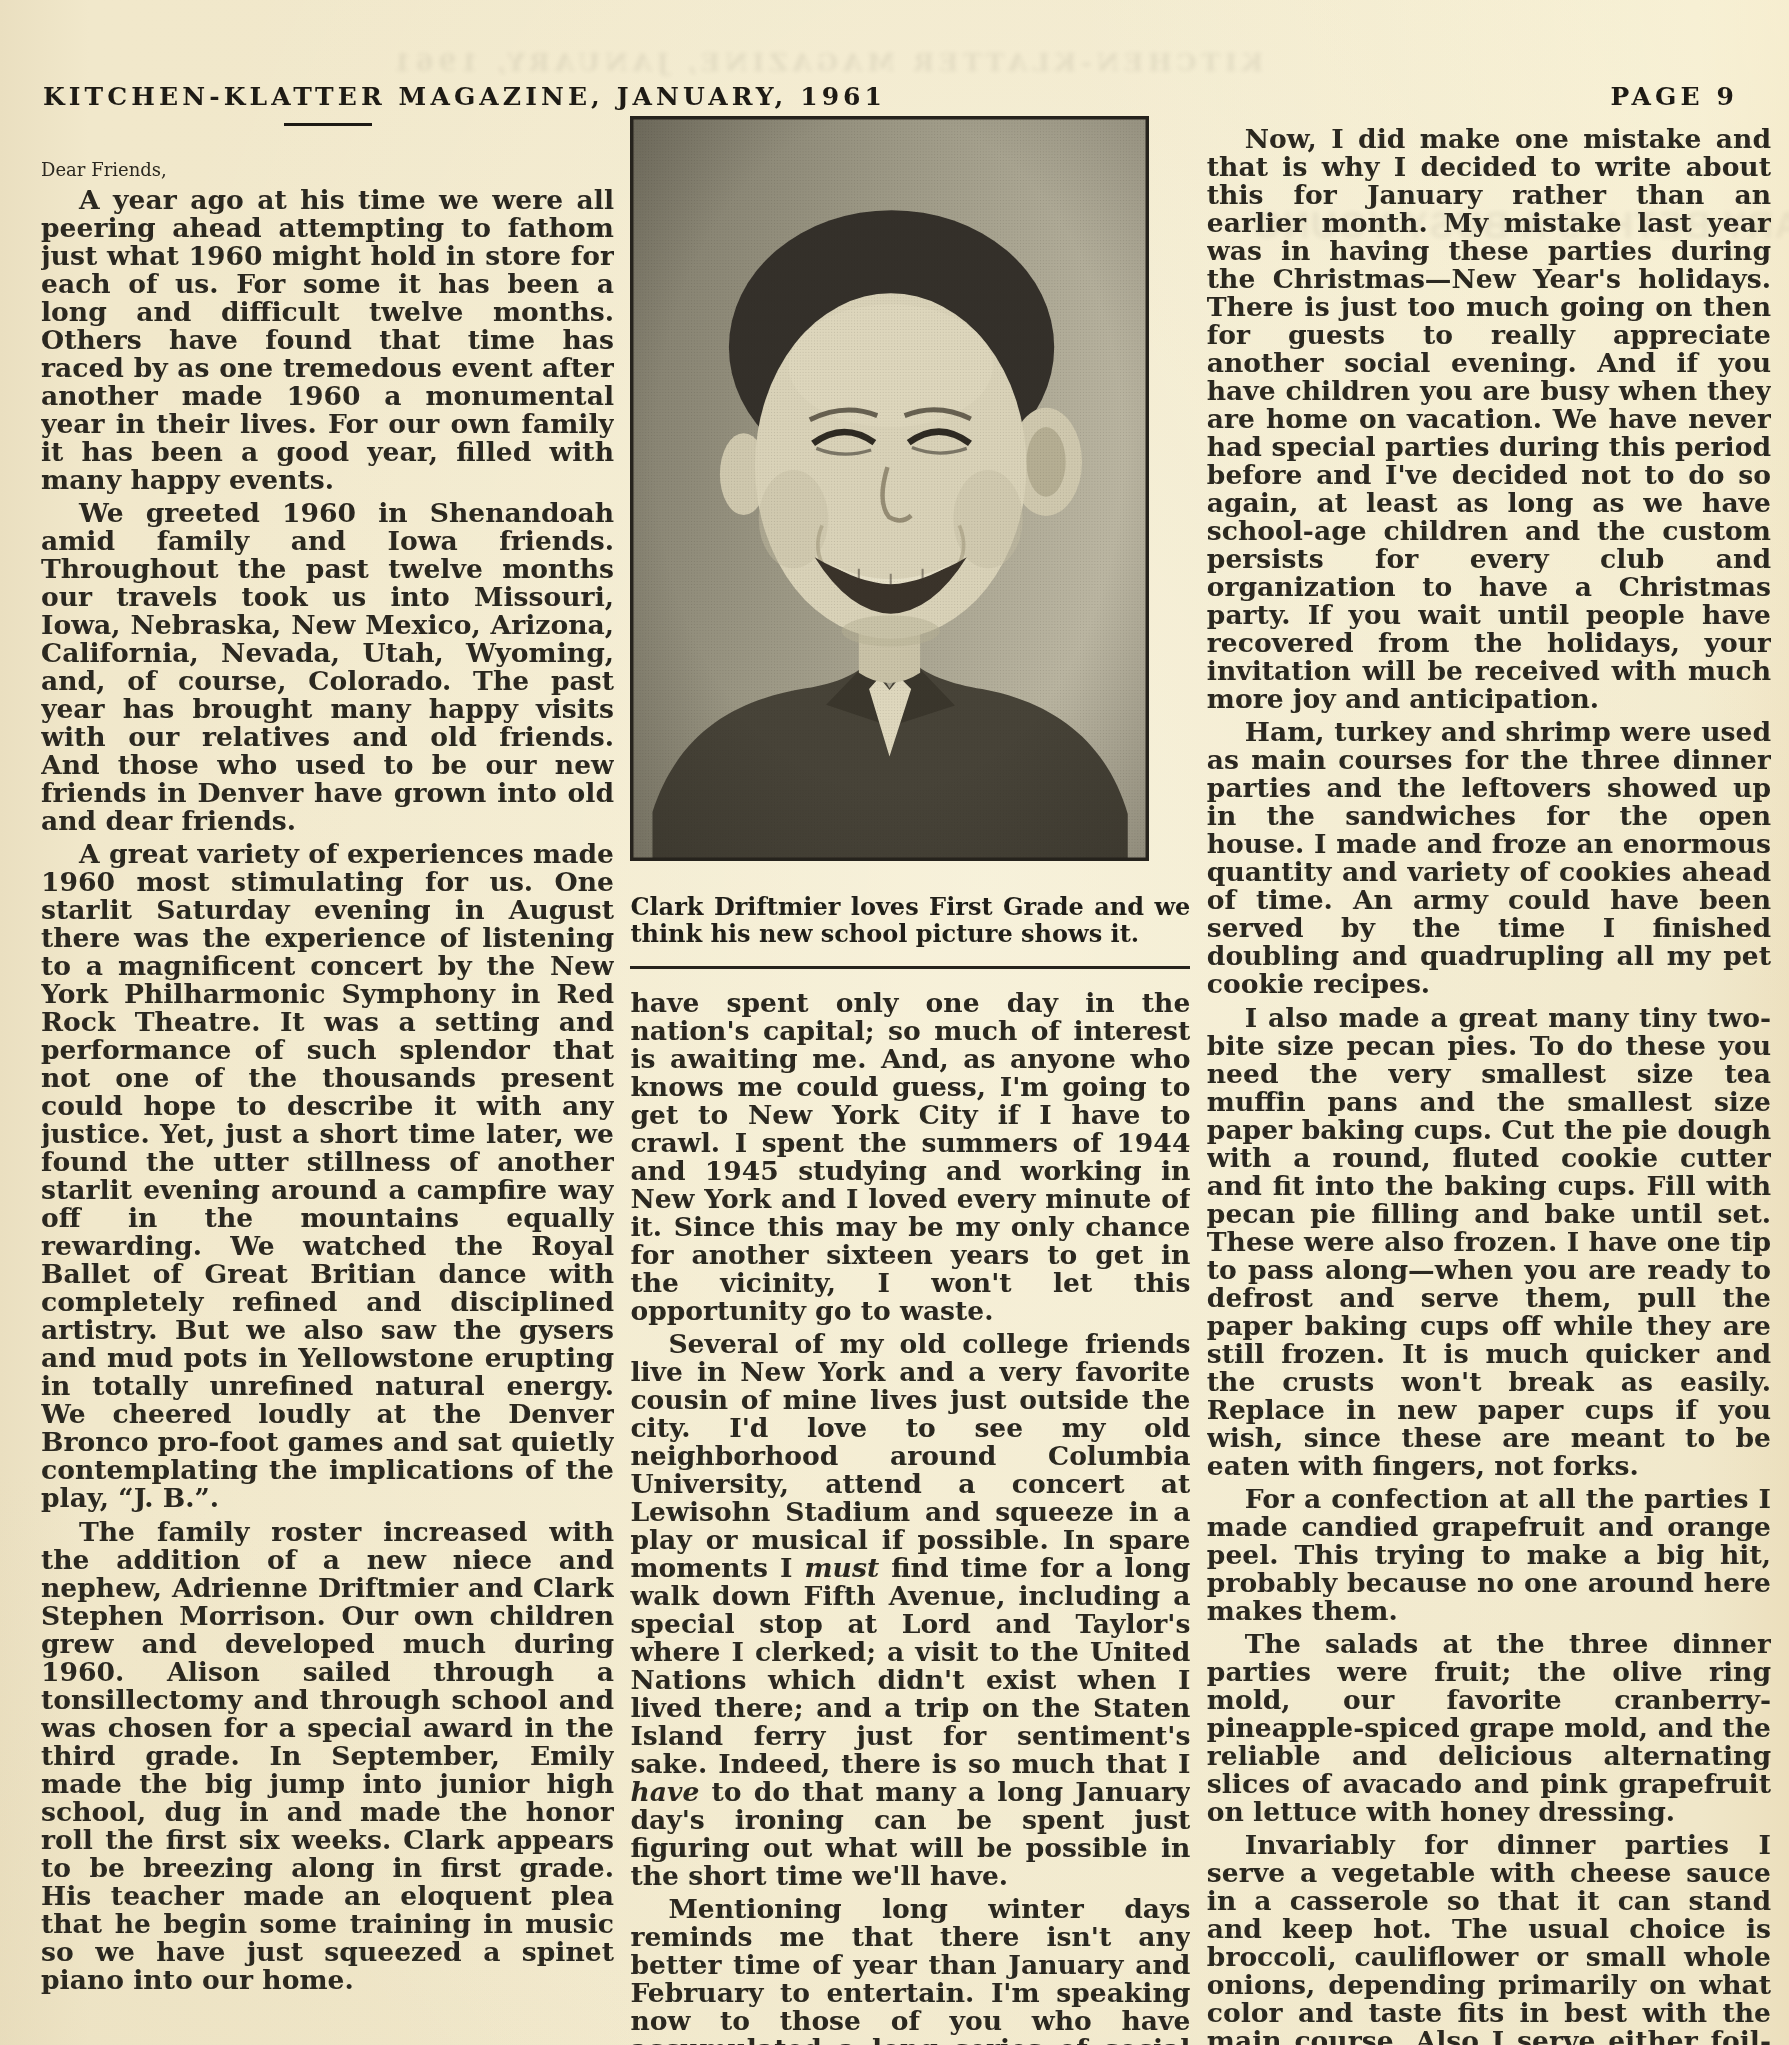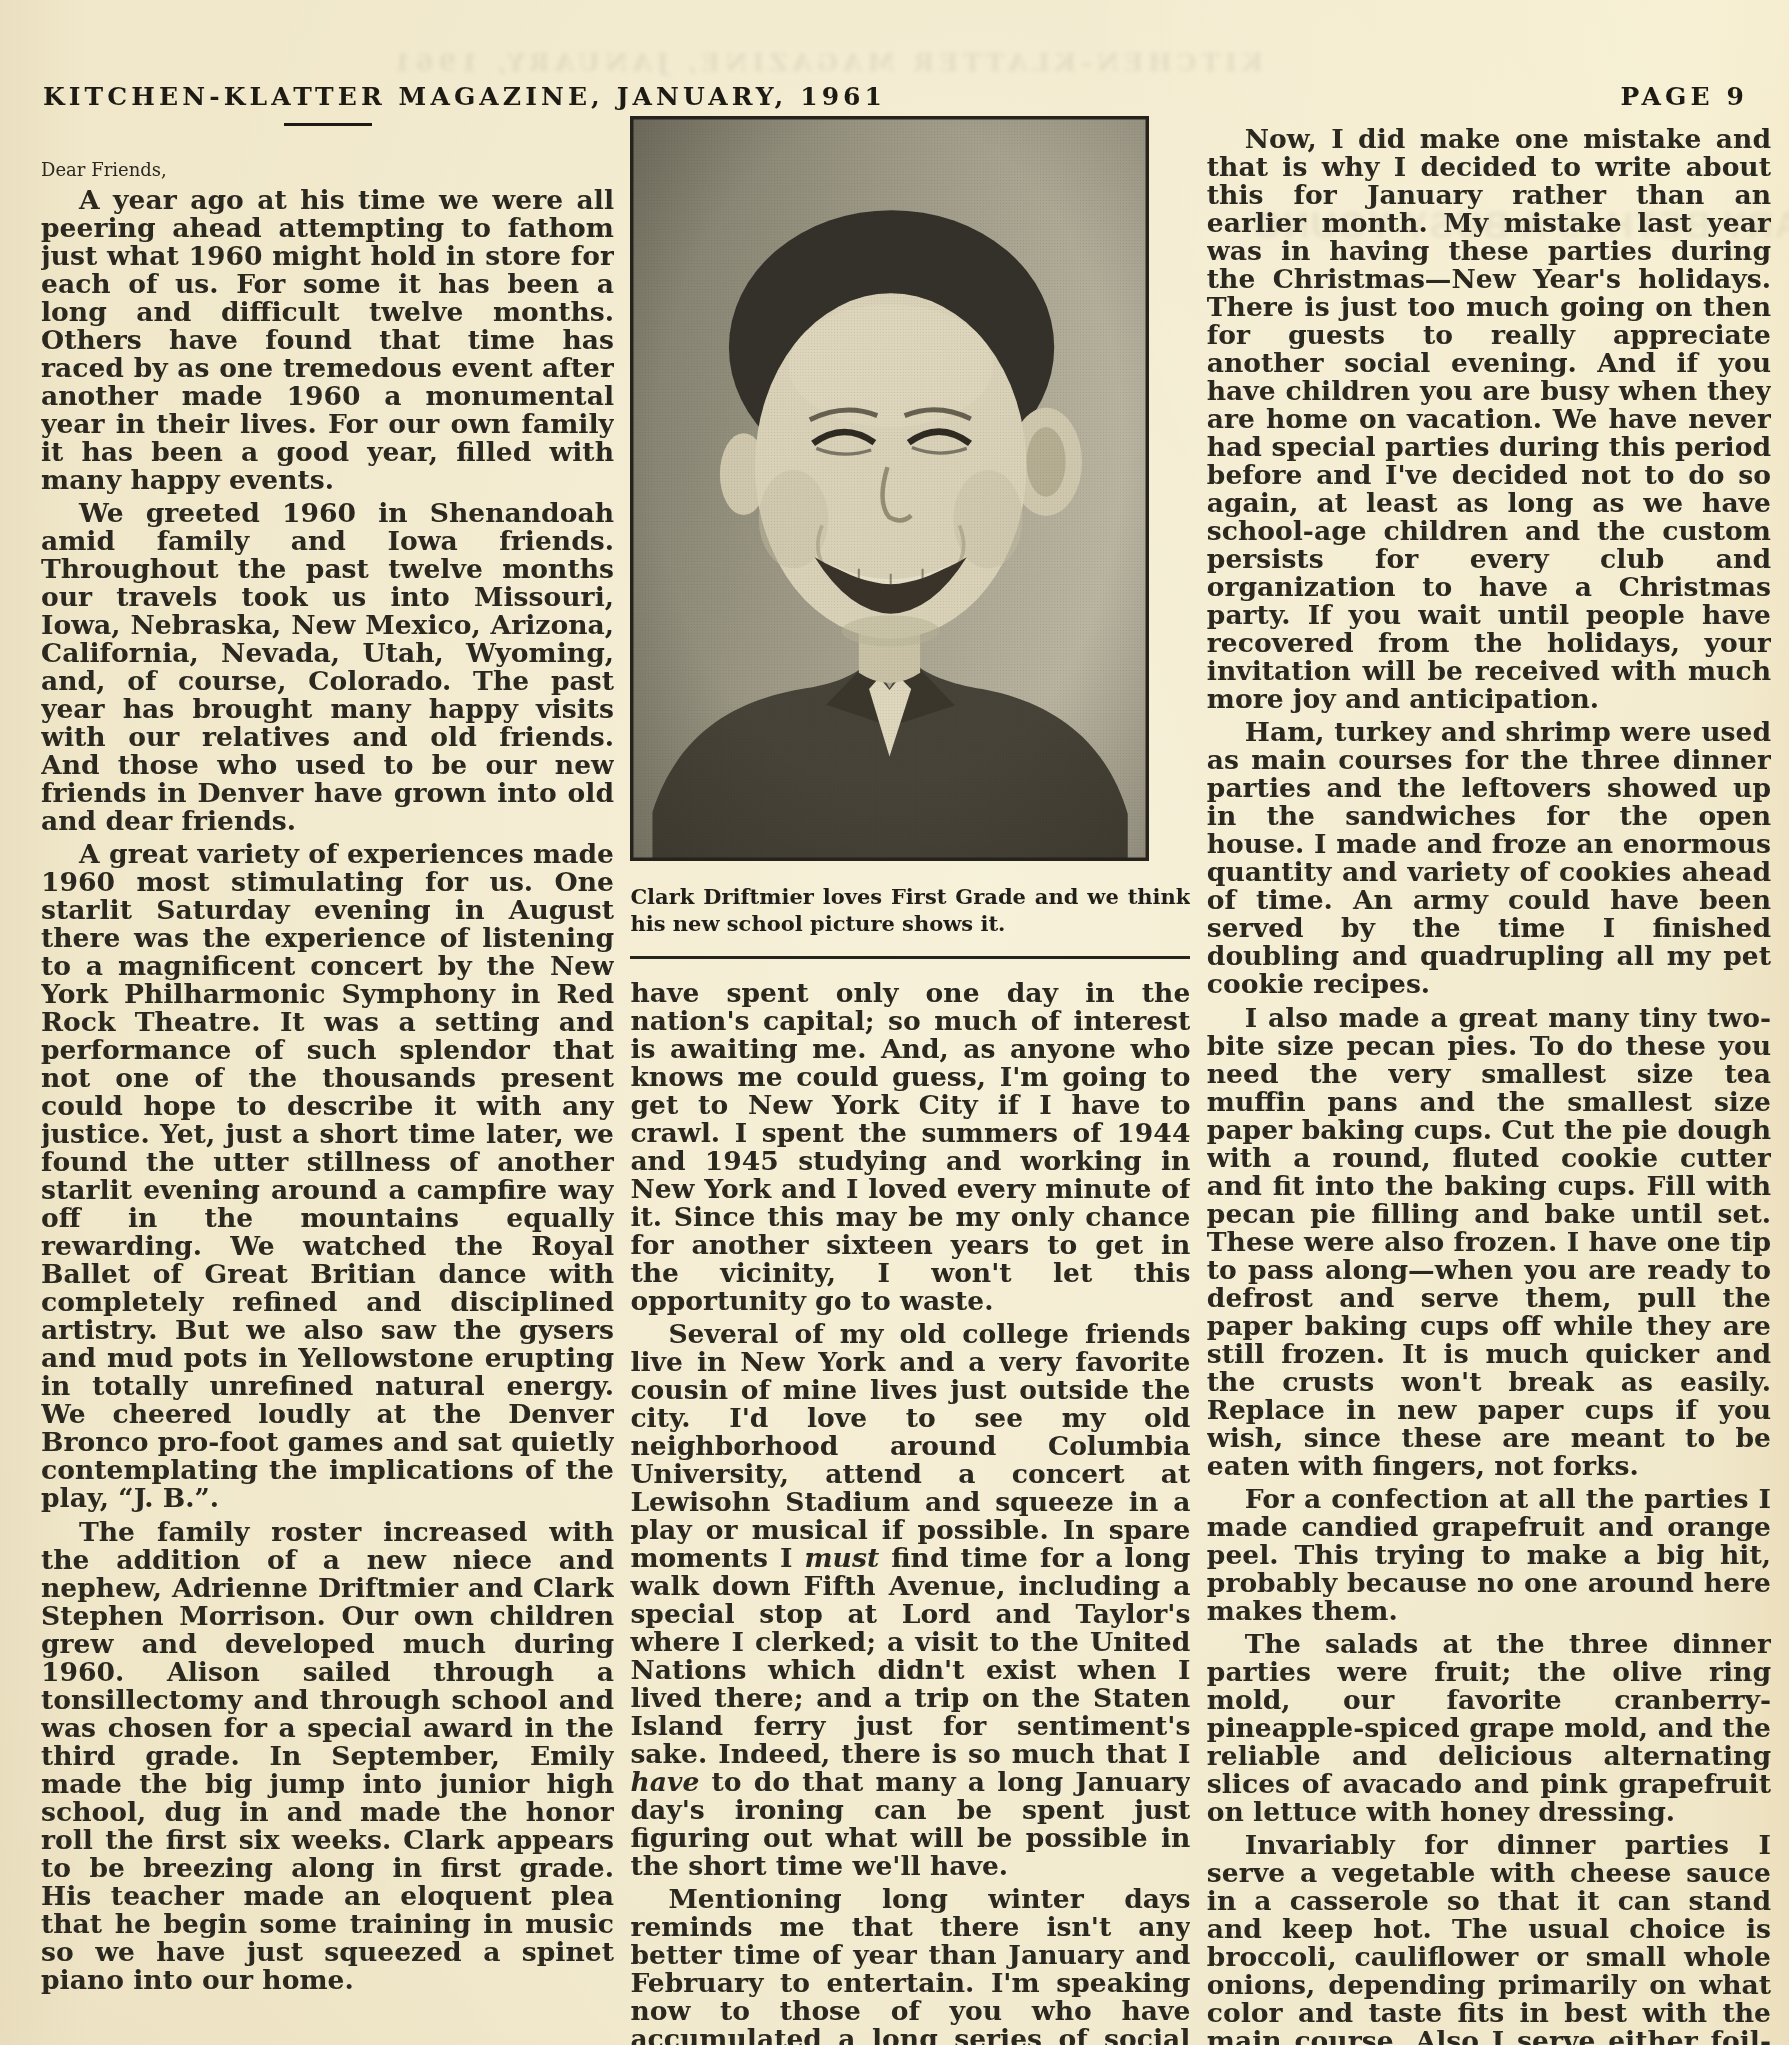--- a/index.html
+++ b/index.html
@@ -18,21 +18,21 @@
   }
   
   .ghost{
     position:absolute;transform:scaleX(-1);filter:blur(2px);
     font-weight:bold;color:#4a4738;white-space:nowrap;pointer-events:none;
   }
   .ghost-top{top:48px;left:389px;opacity:.09;font-size:25px;letter-spacing:4.9px;}
   .ghost-col3{top:205px;left:1252px;opacity:.07;font-family:"Liberation Sans",sans-serif;font-size:36px;letter-spacing:1.6px;}
 
   .masthead{
-    position:absolute;top:82px;left:43px;right:41px;
+    position:absolute;top:82px;left:43px;right:51px;
     display:flex;justify-content:space-between;align-items:baseline;
     font-weight:bold;font-size:25px;letter-spacing:4.1px;color:#1e1b15;
     white-space:nowrap;
   }
   .columns{
     position:absolute;left:41px;right:18px;top:98px;bottom:8.2px;
     display:flex;gap:16.4px;
   }
   .col{overflow:hidden;}
   .col1{width:573px;}
@@ -50,21 +50,21 @@
   .bodytext p{
     margin:0 0 5.3px;font-size:26.6px;line-height:28px;
     text-align:justify;text-indent:38px;color:#2b2820;font-weight:bold;
   }
   .bodytext p.flush{text-indent:0;}
   .bodytext em{font-style:italic;}
 
   .photo-frame{margin-top:18.4px;width:519px;height:745px;}
   .photo-frame svg{display:block;width:100%;height:100%;}
   .caption{
-    margin:22px 0 0;font-weight:bold;font-size:21px;line-height:27px;
+    margin:32px 0 0;font-weight:bold;font-size:24px;line-height:27px;
     text-align:justify;color:#211f19;
   }
   .caption-rule{height:2.9px;background:#26231c;margin:19px 0 19.6px;}
 
   .col3 .bodytext{margin-top:27px;}
 </style>
 </head>
 <body>
 
 <div class="page">

